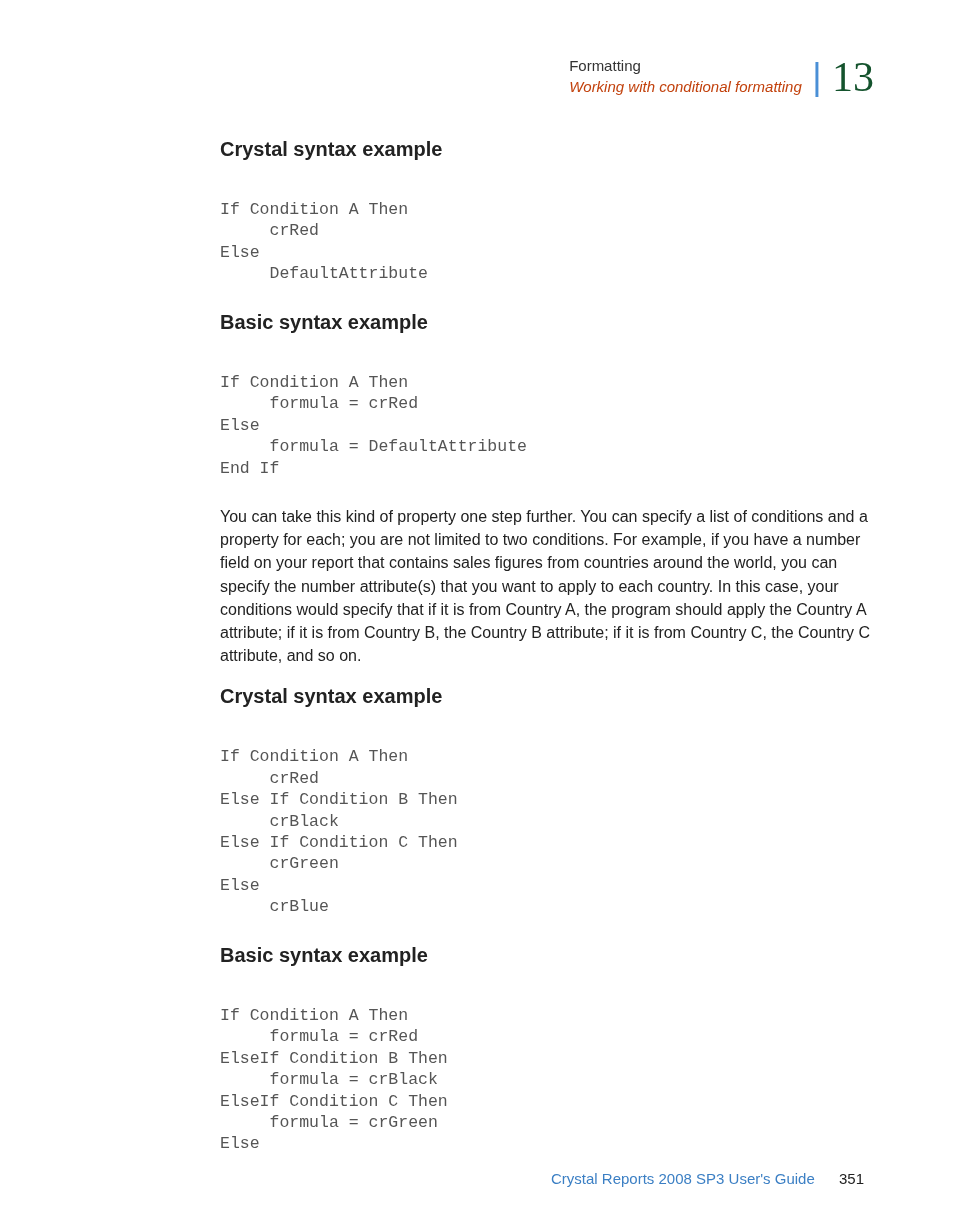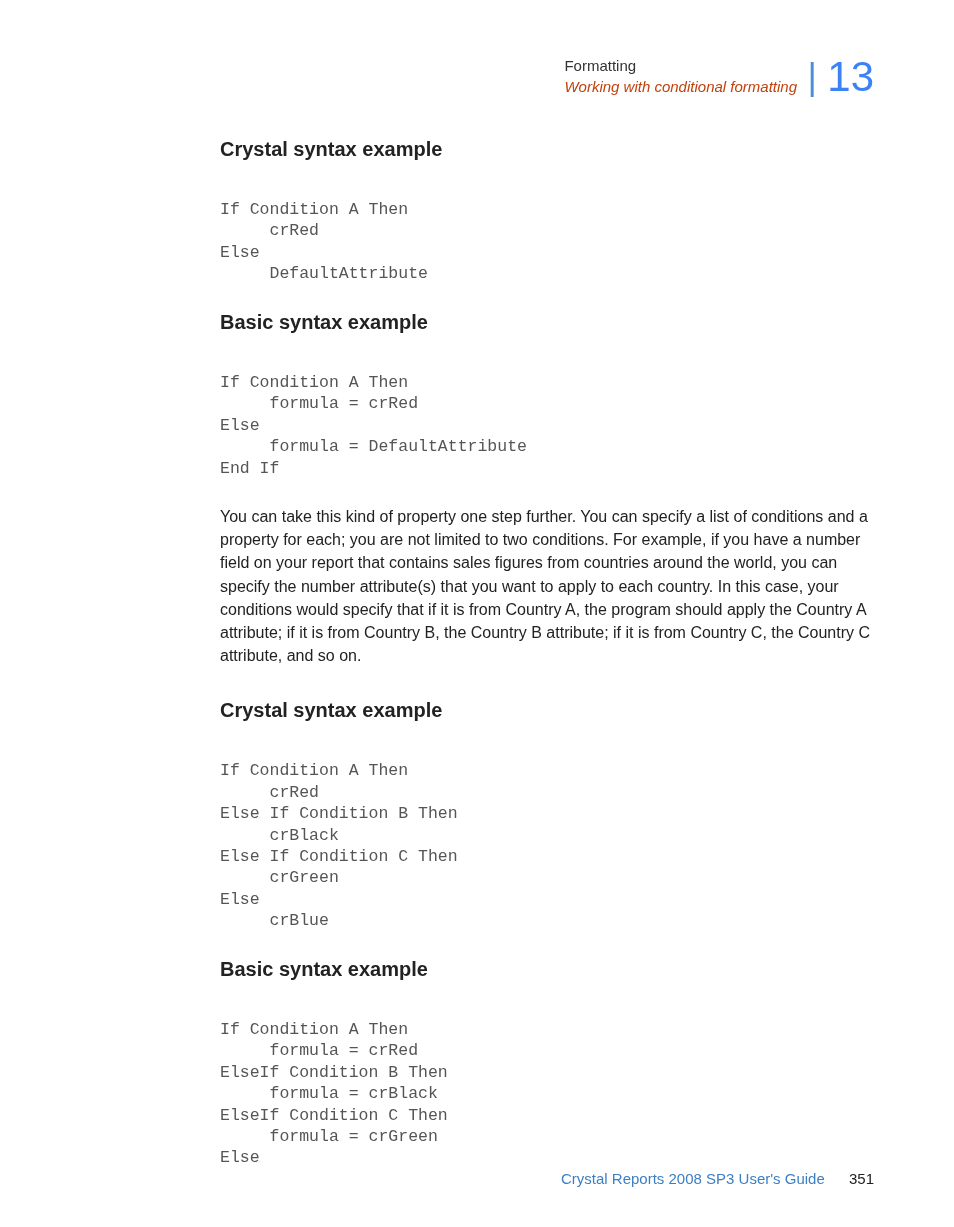--- a/index.html
+++ b/index.html
@@ -28,22 +28,22 @@
     display: inline-block;
   }
   .header-line2 {
     font-size: 15px;
     font-style: italic;
     color: #c2410c;
     display: inline-block;
   }
   .chapter-num {
     display: inline-block;
-    color: #3b82f6;
-    font-family: Liberation Sans, sans-serif;
+    color: #14532d;
+    font-family: Liberation Serif, serif;
     font-size: 42px;
     vertical-align: middle;
     line-height: 1;
     margin-left: 6px;
     text-align: right;
   }
   .chapter-sep {
     display: inline-block;
     color: #4a8fd6;
     font-size: 36px;
@@ -70,26 +70,26 @@
     color: #555;
     white-space: pre;
     line-height: 1.3;
     margin-bottom: 26px;
     margin-top: 38px;
   }
   .body-text {
     font-size: 16px;
     color: #222;
     line-height: 1.45;
-    margin-bottom: 32px;
+    margin-bottom: 18px;
   }
   .footer {
     position: absolute;
     bottom: 40px;
-    right: 80px;
+    right: 90px;
     font-size: 15px;
   }
   .footer-title {
     color: #3b7fc4;
   }
   .footer-pagenum {
     color: #222;
     margin-left: 20px;
   }
 </style>

